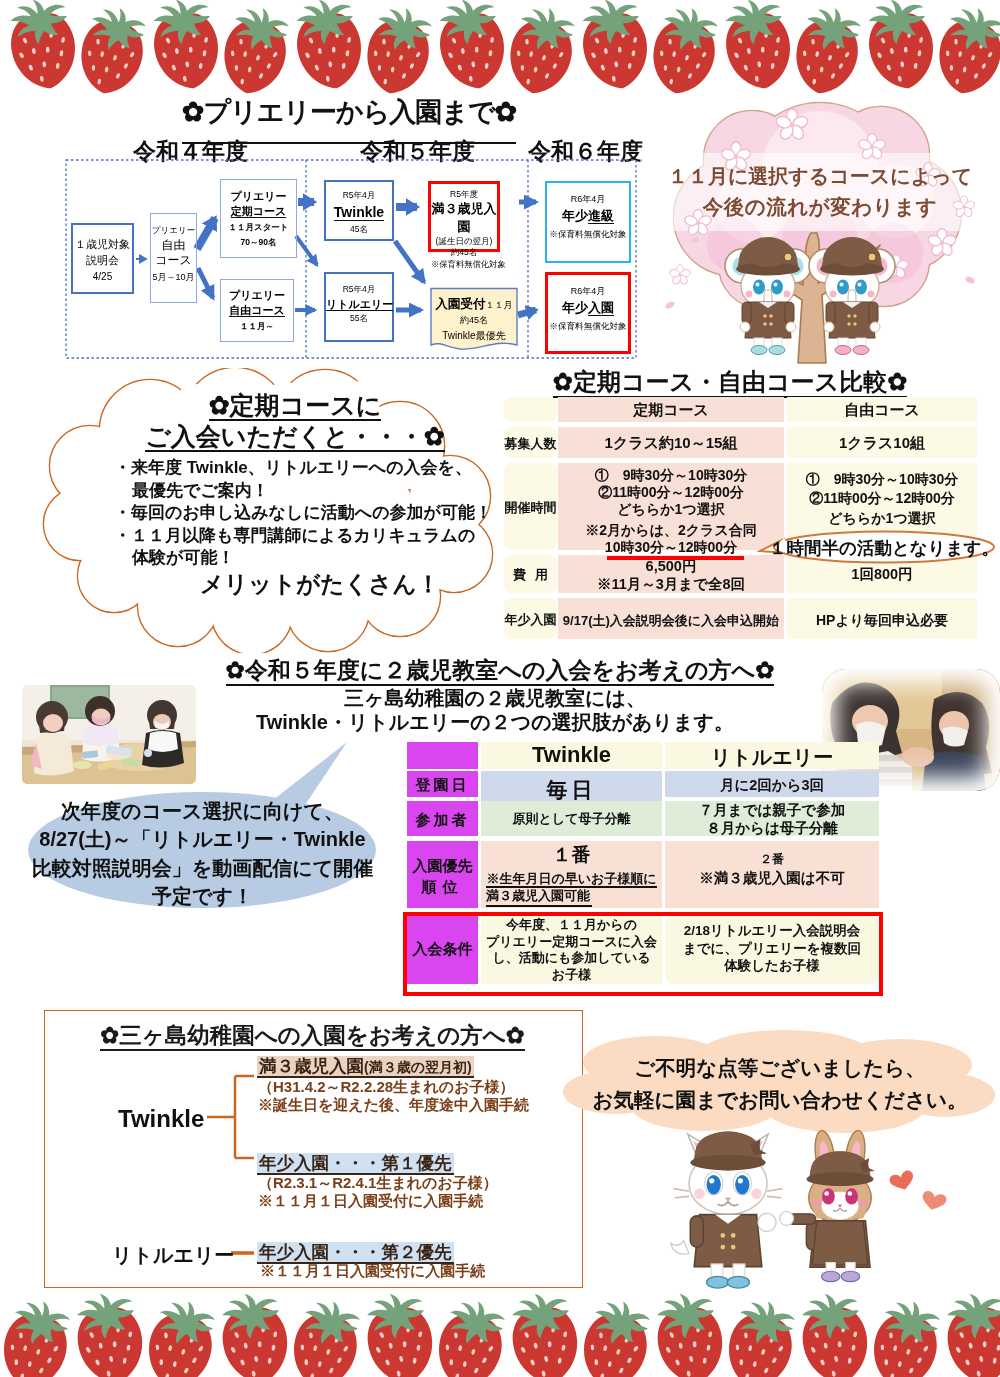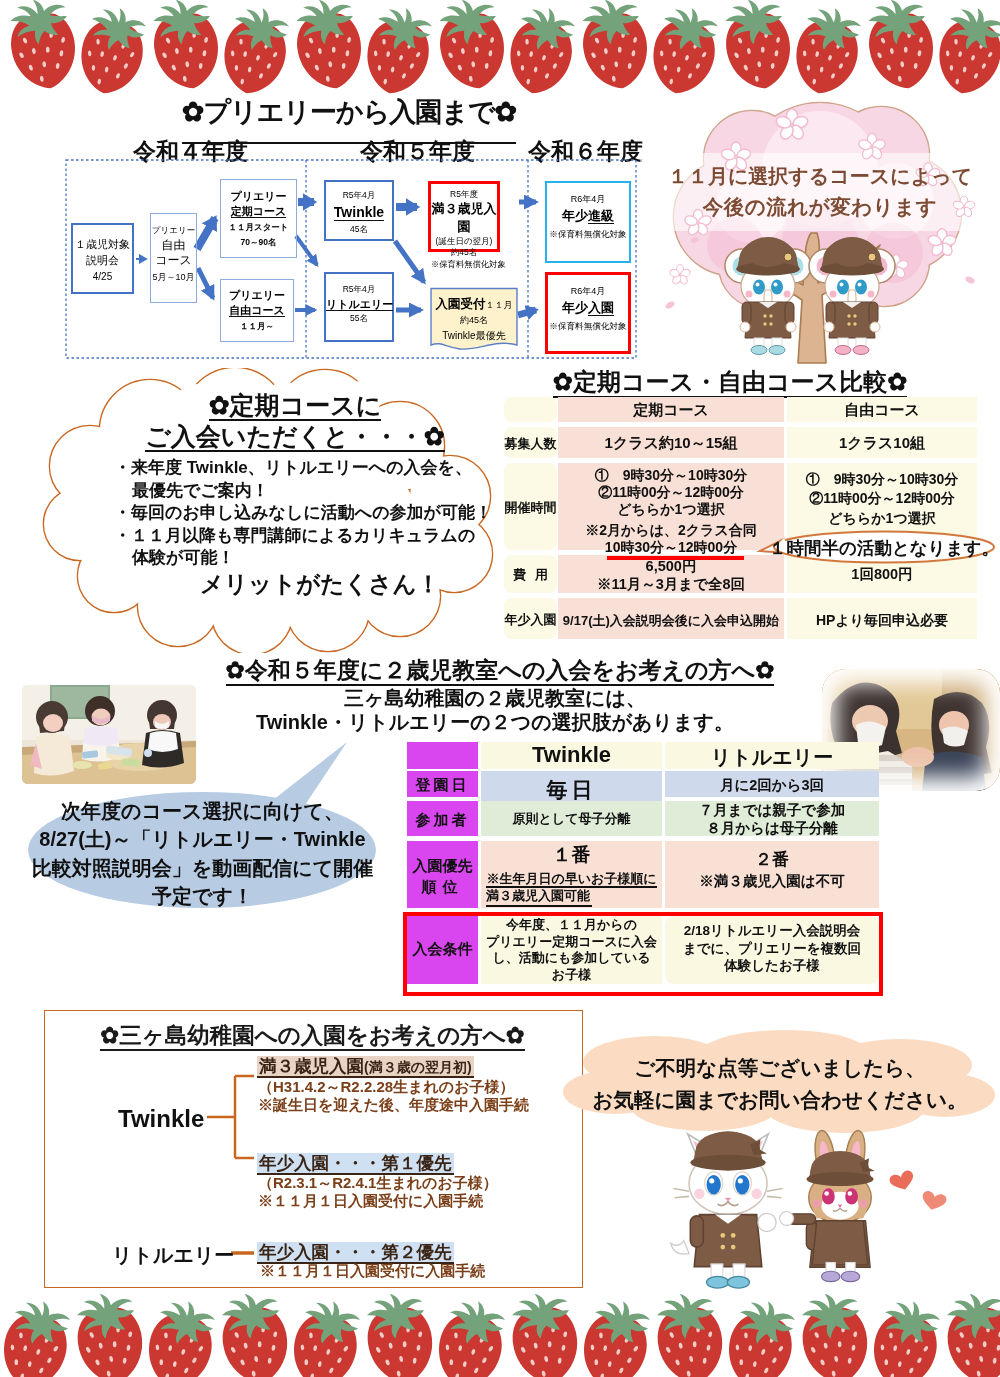--- a/index.html
+++ b/index.html
@@ -354,21 +354,21 @@
 <div class="t2c gb" style="top:92px;height:27px;background:#fbf8e2;font-size:22px;padding-top:0px;">Twinkle</div>
 <div class="t2c gc" style="top:92px;height:27px;background:#fbf8e2;font-size:20px;padding-top:2px;">リトルエリー</div>
 <div class="t2c ga" style="top:121px;height:26px;padding-top:5px;letter-spacing:3px;">登園日</div>
 <div class="t2c gb" style="top:121px;height:30px;background:#cfd9ec;font-size:21px;padding-top:5px;letter-spacing:4px;">毎日</div>
 <div class="t2c gc" style="top:121px;height:26px;background:#cfd9ec;font-size:14.5px;padding-top:5px;">月に2回から3回</div>
 <div class="t2c ga" style="top:151px;height:35px;padding-top:10px;letter-spacing:3px;">参加者</div>
 <div class="t2c gb" style="top:151px;height:35px;background:#dfecd7;font-size:13px;padding-top:9px;">原則として母子分離</div>
 <div class="t2c gc" style="top:151px;height:35px;background:#dfecd7;font-size:14.5px;line-height:1.25;padding-top:0px;">７月までは親子で参加<br>８月からは母子分離</div>
 <div class="t2c ga" style="top:191px;height:67px;line-height:1.4;padding-top:14px;">入園優先<br><span style="letter-spacing:6px">順位</span></div>
 <div class="t2c gb" style="top:191px;height:67px;background:#f9e0d5;line-height:1.3;padding-top:2px;"><span style="font-size:19px">１番</span><br><span style="font-size:13px;border-bottom:2px solid #111;white-space:nowrap;">※生年月日の早いお子様順に</span><br><span style="font-size:13px;border-bottom:2px solid #111;display:block;text-align:left;margin-left:5px;width:106px;">満３歳児入園可能</span></div>
-<div class="t2c gc" style="top:191px;height:67px;background:#f9e0d5;font-size:14.5px;line-height:1.35;padding-top:8px;"><span style="font-size:17px">２番</span><br>※満３歳児入園は不可</div>
+<div class="t2c gc" style="top:191px;height:67px;background:#f9e0d5;font-size:14.5px;line-height:1.35;padding-top:8px;"><span style="font-size:12px">２番</span><br>※満３歳児入園は不可</div>
 <div class="abs" style="left:403px;top:262px;width:472px;height:76px;border:4px solid #ff0000;"></div>
 <div class="t2c ga" style="top:266px;height:68px;padding-top:24px;">入会条件</div>
 <div class="t2c gb" style="top:266px;height:68px;background:#fbf8e2;font-size:13px;line-height:1.27;padding-top:1px;">今年度、１１月からの<br>プリエリー定期コースに入会<br>し、活動にも参加している<br>お子様</div>
 <div class="t2c gc" style="top:266px;height:68px;background:#fbf8e2;font-size:13.5px;line-height:1.3;padding-top:6px;border-radius:9px;">2/18リトルエリー入会説明会<br>までに、プリエリーを複数回<br>体験したお子様</div>
   </div>
 
 <div class="abs" id="botbox" style="left:0;top:1000px;width:1000px;height:300px;">
     <div class="abs" style="left:44px;top:10px;width:537px;height:276px;border:1.5px solid #c9661f;"></div>
 <div class="abs ctr b" style="left:44px;top:20px;width:537px;font-size:22.5px;color:#1a1a1a;">
 <span style="border-bottom:2.5px solid #1a1a1a;padding-bottom:1px;">✿三ヶ島幼稚園への入園をお考えの方へ✿</span></div>

